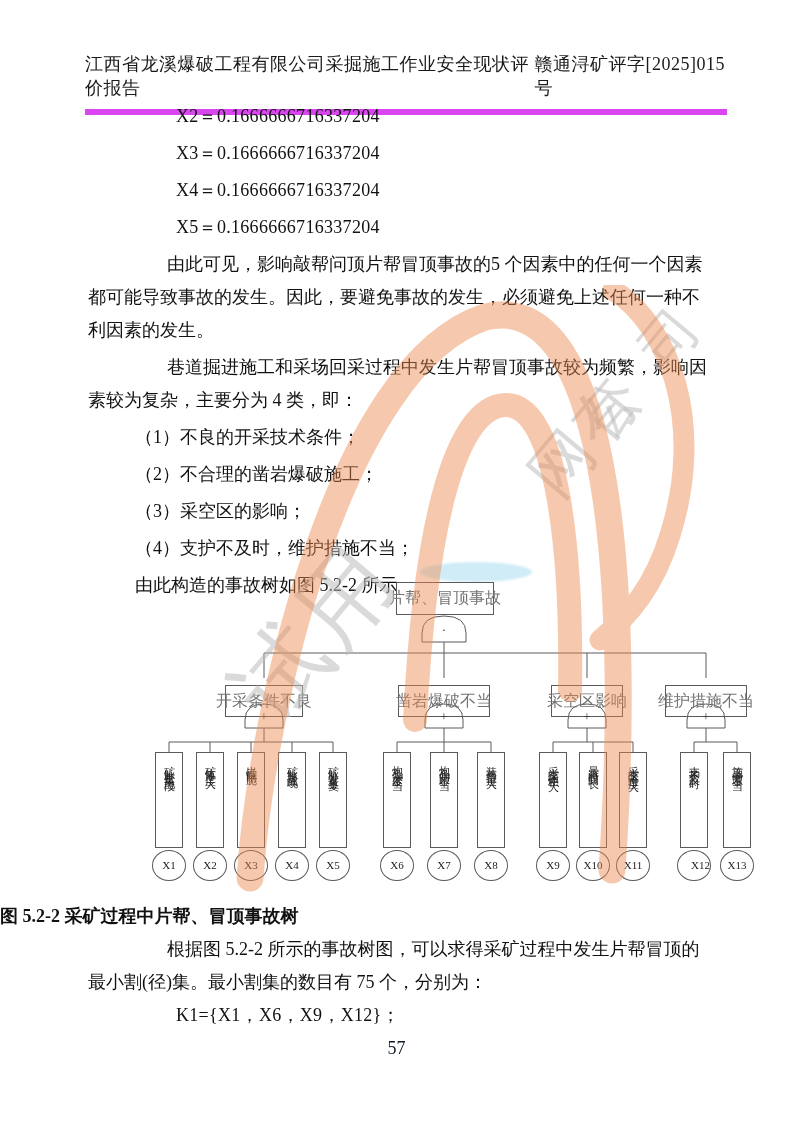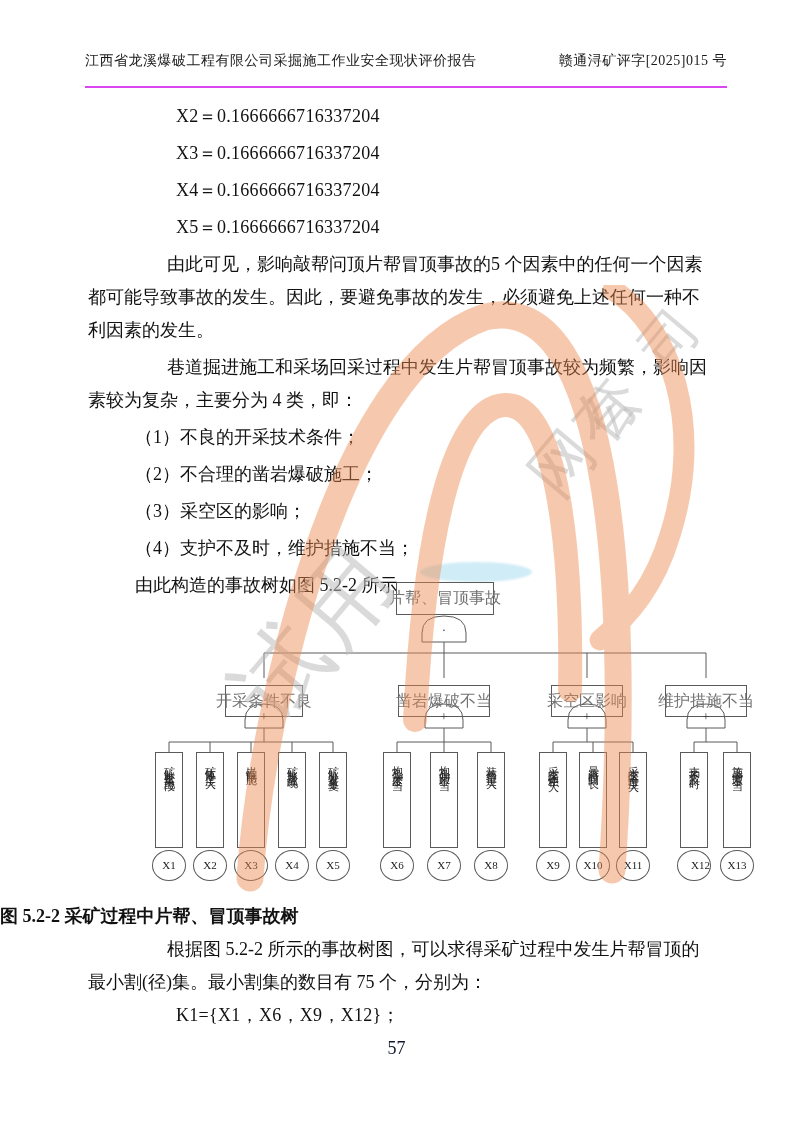--- a/index.html
+++ b/index.html
@@ -4,22 +4,22 @@
 <style>
   html,body{margin:0;padding:0;background:#e8e8e8;}
   .page{
     position:relative;width:793px;height:1122px;background:#ffffff;margin:0 auto;
     overflow:hidden;font-family:"Liberation Serif","DejaVu Serif",serif;color:#111;
   }
   
   .header{
     position:absolute;left:85px;right:66px;top:52px;
     display:flex;justify-content:space-between;align-items:flex-end;
-    font-size:14px;letter-spacing:.5px;color:#1a1a1a;
-    border-bottom:2px solid #d946ef;padding-bottom:16px;
+    font-size:18px;letter-spacing:.5px;color:#1a1a1a;
+    border-bottom:6px solid #d946ef;padding-bottom:9px;
   }
   
   .content{position:absolute;left:0;top:96px;right:0;z-index:2;}
   .content p{margin:4px;font-size:18px;line-height:33px;}
   .formula{margin-left:176px !important;letter-spacing:.3px;}
   .para{margin-left:88px !important;margin-right:80px !important;text-indent:79px;}
   .inset{margin-left:135px !important;margin-right:60px !important;}
   
   .tree{position:absolute;left:126px;top:580px;width:664px;height:305px;z-index:2;}
   .tree svg.wires{position:absolute;left:0;top:0;}

